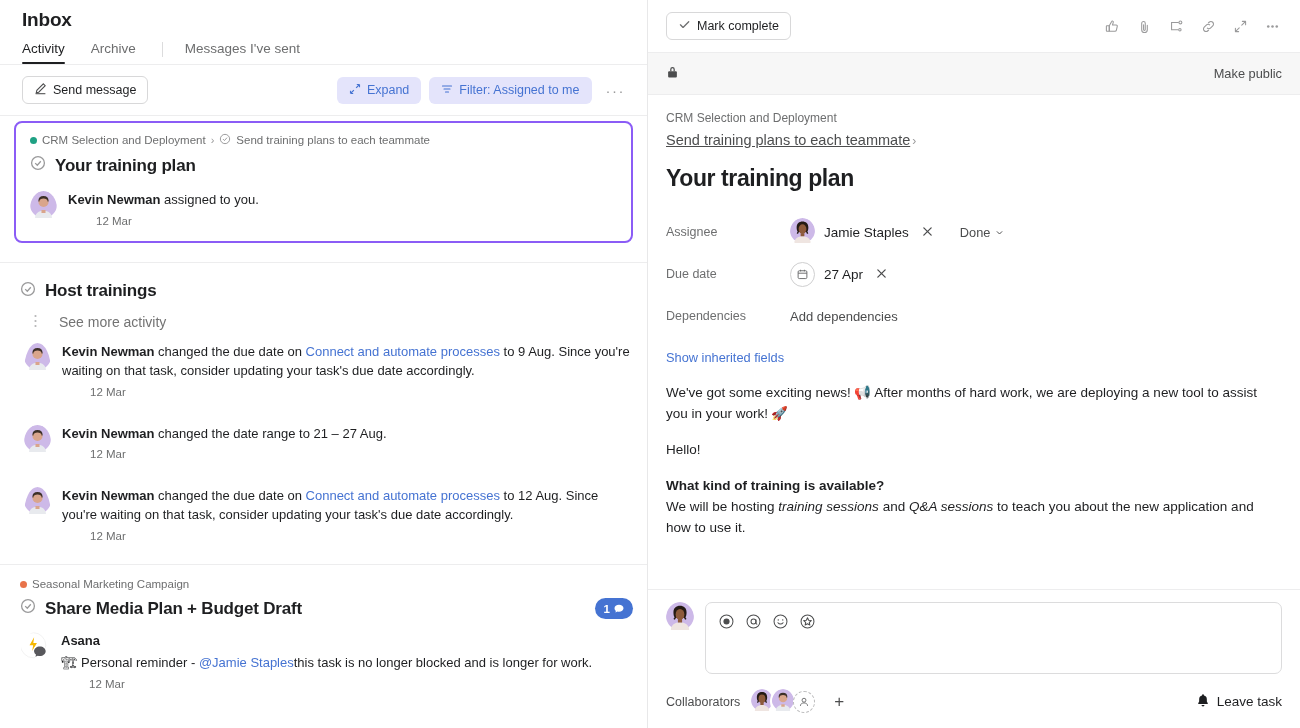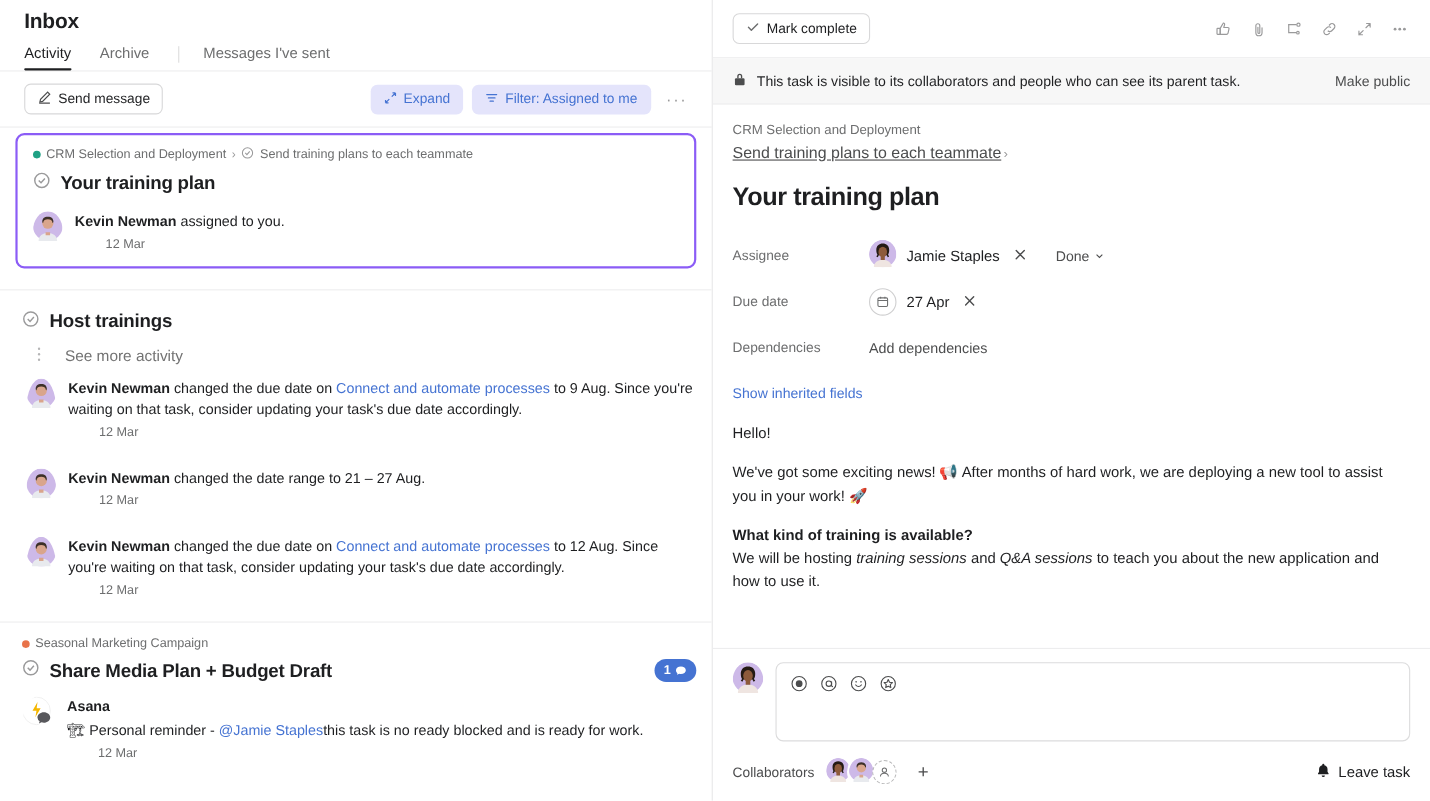--- a/index.html
+++ b/index.html
@@ -393,21 +393,21 @@
               <path d="M16 6l-5.2 9h4.1l-1.1 6.6 5.4-9.2h-4.1z" fill="#f5b700"></path>
               <circle cx="22.5" cy="23" r="8" fill="#fff"></circle>
               <path d="M22.5 16.4c3.7 0 6.6 2.4 6.6 5.4s-3 5.4-6.6 5.4c-.8 0-1.6-.1-2.3-.4l-2.8 1.3.8-2.4a5 5 0 01-2.3-3.9c0-3 3-5.4 6.6-5.4z" fill="#58585c"></path>
             </svg>
           </span>
           <div>
             <div class="ev-text">
               <b>Asana</b>
             </div>
             <div class="ev-text" style="margin-top:3px">
-              <span>🏗 Personal reminder - </span><a class="lnk">@Jamie Staples</a><span>this task is no ready blocked and is ready for work.</span>
+              <span>🏗 Personal reminder - </span><a class="lnk">@Jamie Staples</a><span>this task is no longer blocked and is longer for work.</span>
             </div>
             <div class="ts">12 Mar</div>
           </div>
         </div>
       </div>
 
     </div>
   </div>
 
   <div class="right">
@@ -463,21 +463,20 @@
       </div>
     </div>
 
     <div class="notice">
       <span>
         <svg width="13" height="14" viewBox="0 0 14 16" fill="#4c4d4e">
           <rect x="2" y="7" width="10" height="7.4" rx="1.2"></rect>
           <path d="M4.4 7V4.9a2.6 2.6 0 015.2 0V7h-1.4V4.9a1.2 1.2 0 00-2.4 0V7z"></path>
         </svg>
       </span>
-      <span>This task is visible to its collaborators and people who can see its parent task.</span>
       <span class="spacer"></span>
       <span class="make-public">Make public</span>
     </div>
 
     <div class="r-body clip">
       <div class="proj-name">CRM Selection and Deployment</div>
       <div>
         <span class="parent-task">Send training plans to each teammate</span><span class="parent-chev">›</span>
       </div>
 
@@ -533,22 +532,22 @@
         <div class="frow" style="margin-top:6px">
           <div class="flabel">Dependencies</div>
           <div class="add-dep">Add dependencies</div>
         </div>
       </div>
 
       <span class="inherited">Show inherited fields</span>
 
 
       <div class="desc">
+        <p>We've got some exciting news! 📢 After months of hard work, we are deploying a new tool to assist you in your work! 🚀</p>
         <p>Hello!</p>
-        <p>We've got some exciting news! 📢 After months of hard work, we are deploying a new tool to assist you in your work! 🚀</p>
         <div class="h">What kind of training is available?</div>
         <div><span>We will be hosting </span><i>training sessions</i><span> and </span><i>Q&amp;A sessions</i><span> to teach you about the new application and how to use it.</span></div>
       </div>
 
       
       <div class="composer-wrap">
         <div class="composer">
           <span class="av">
             <svg width="28" height="28" viewBox="0 0 32 32">
               <circle cx="16" cy="16" r="16" fill="#cdb9e8"></circle>

